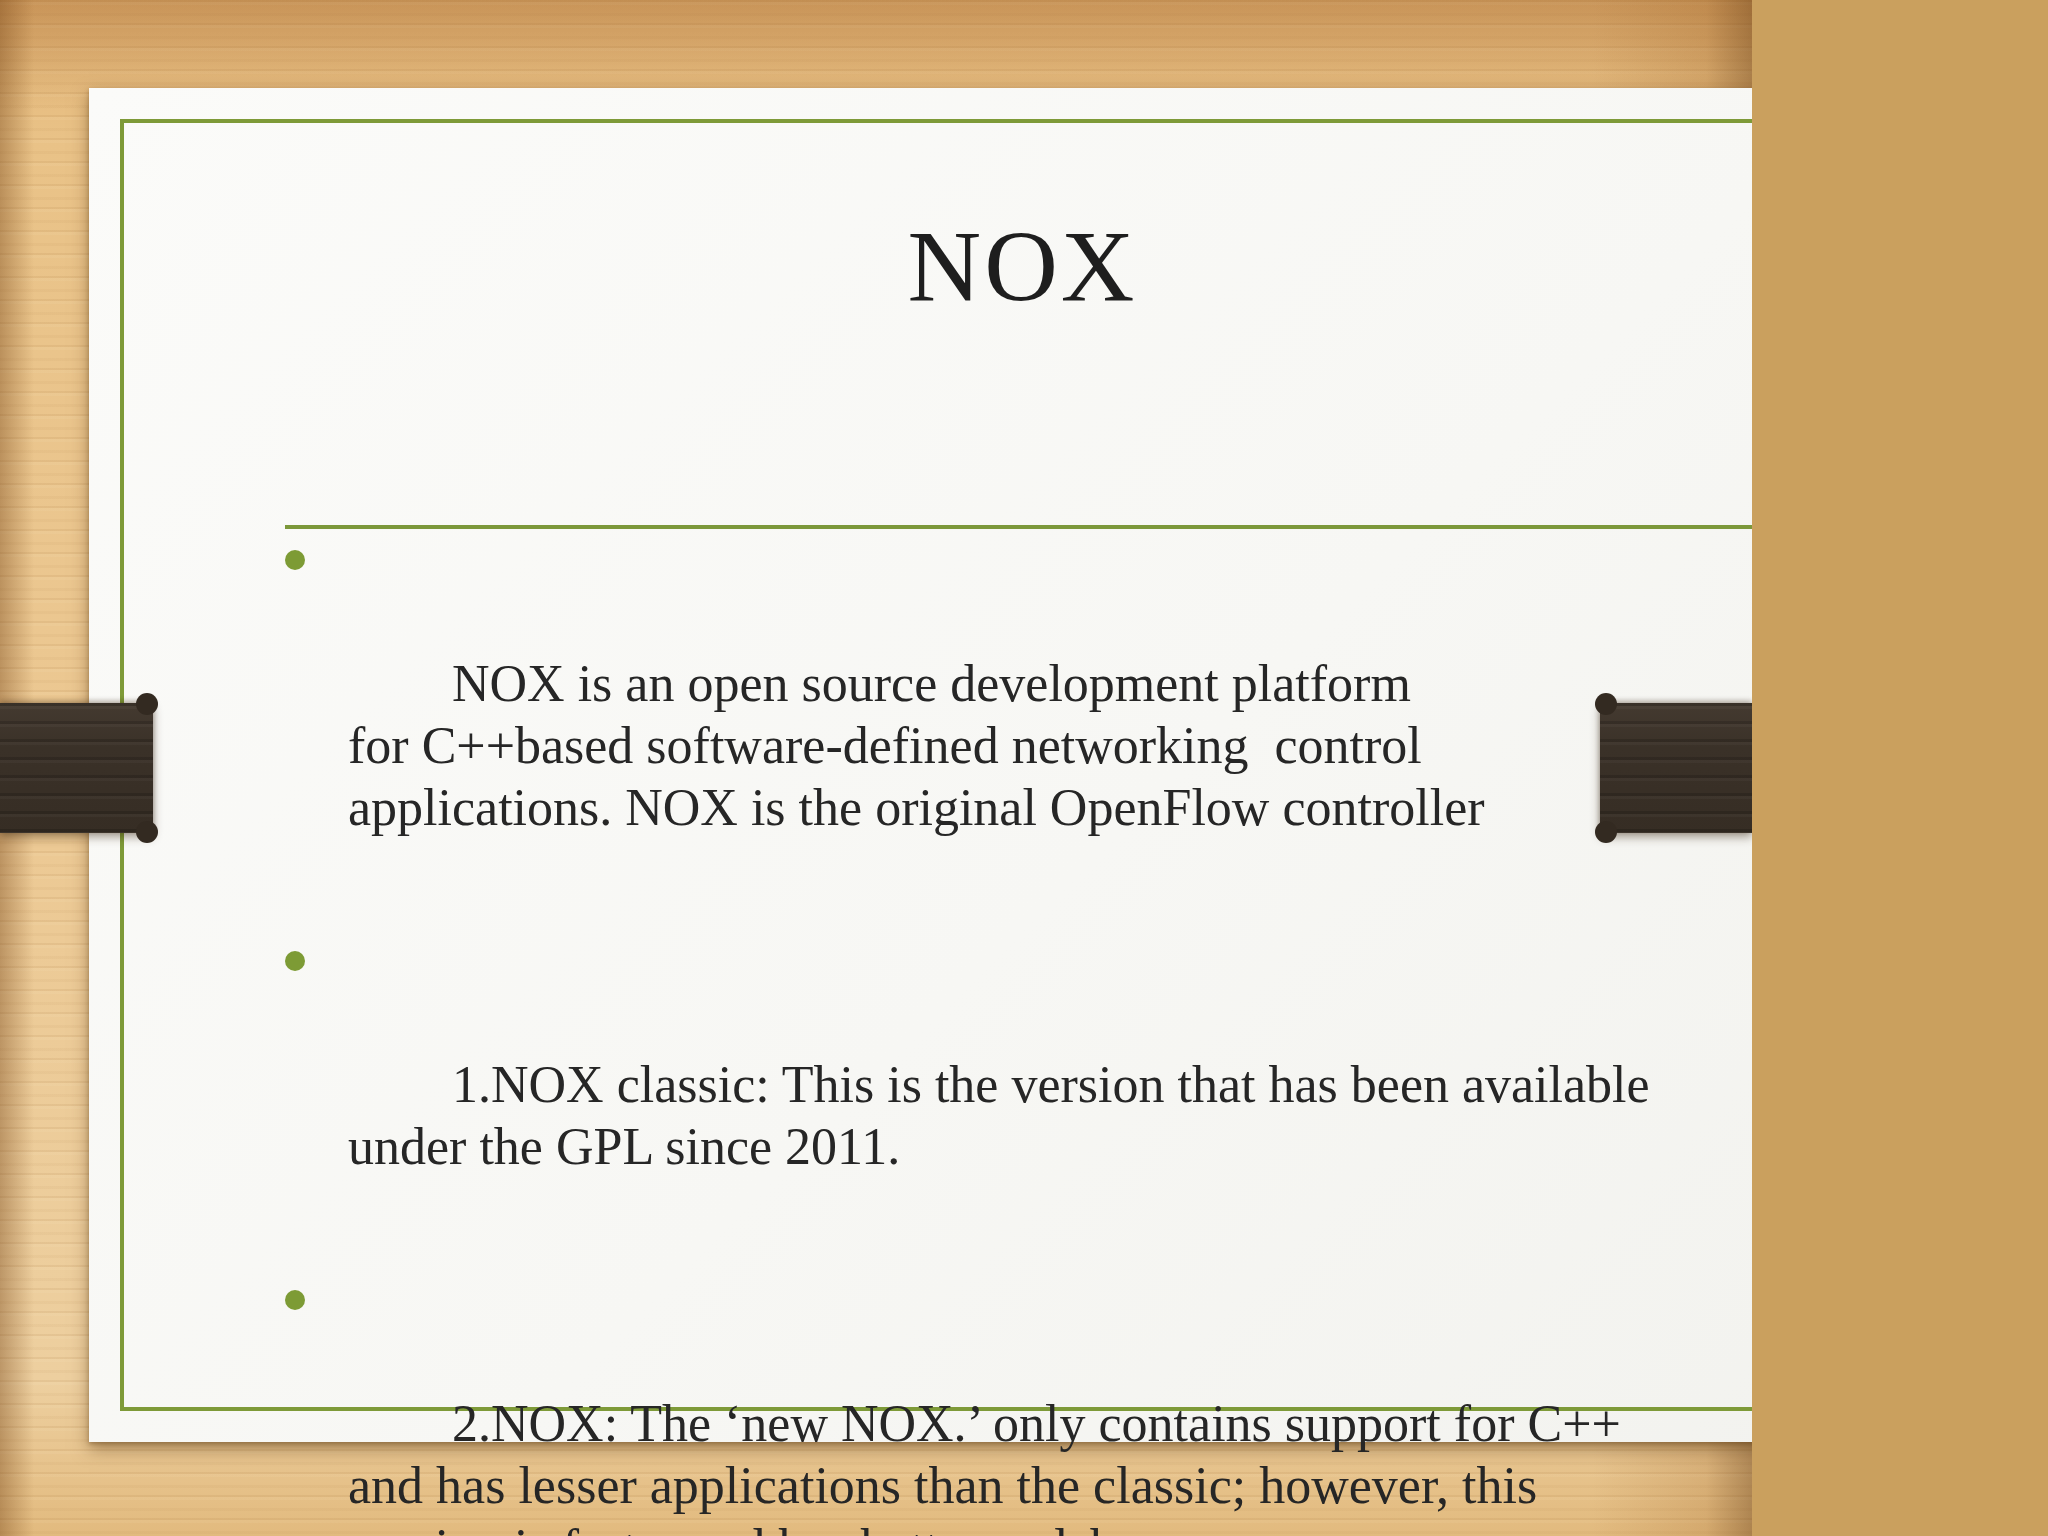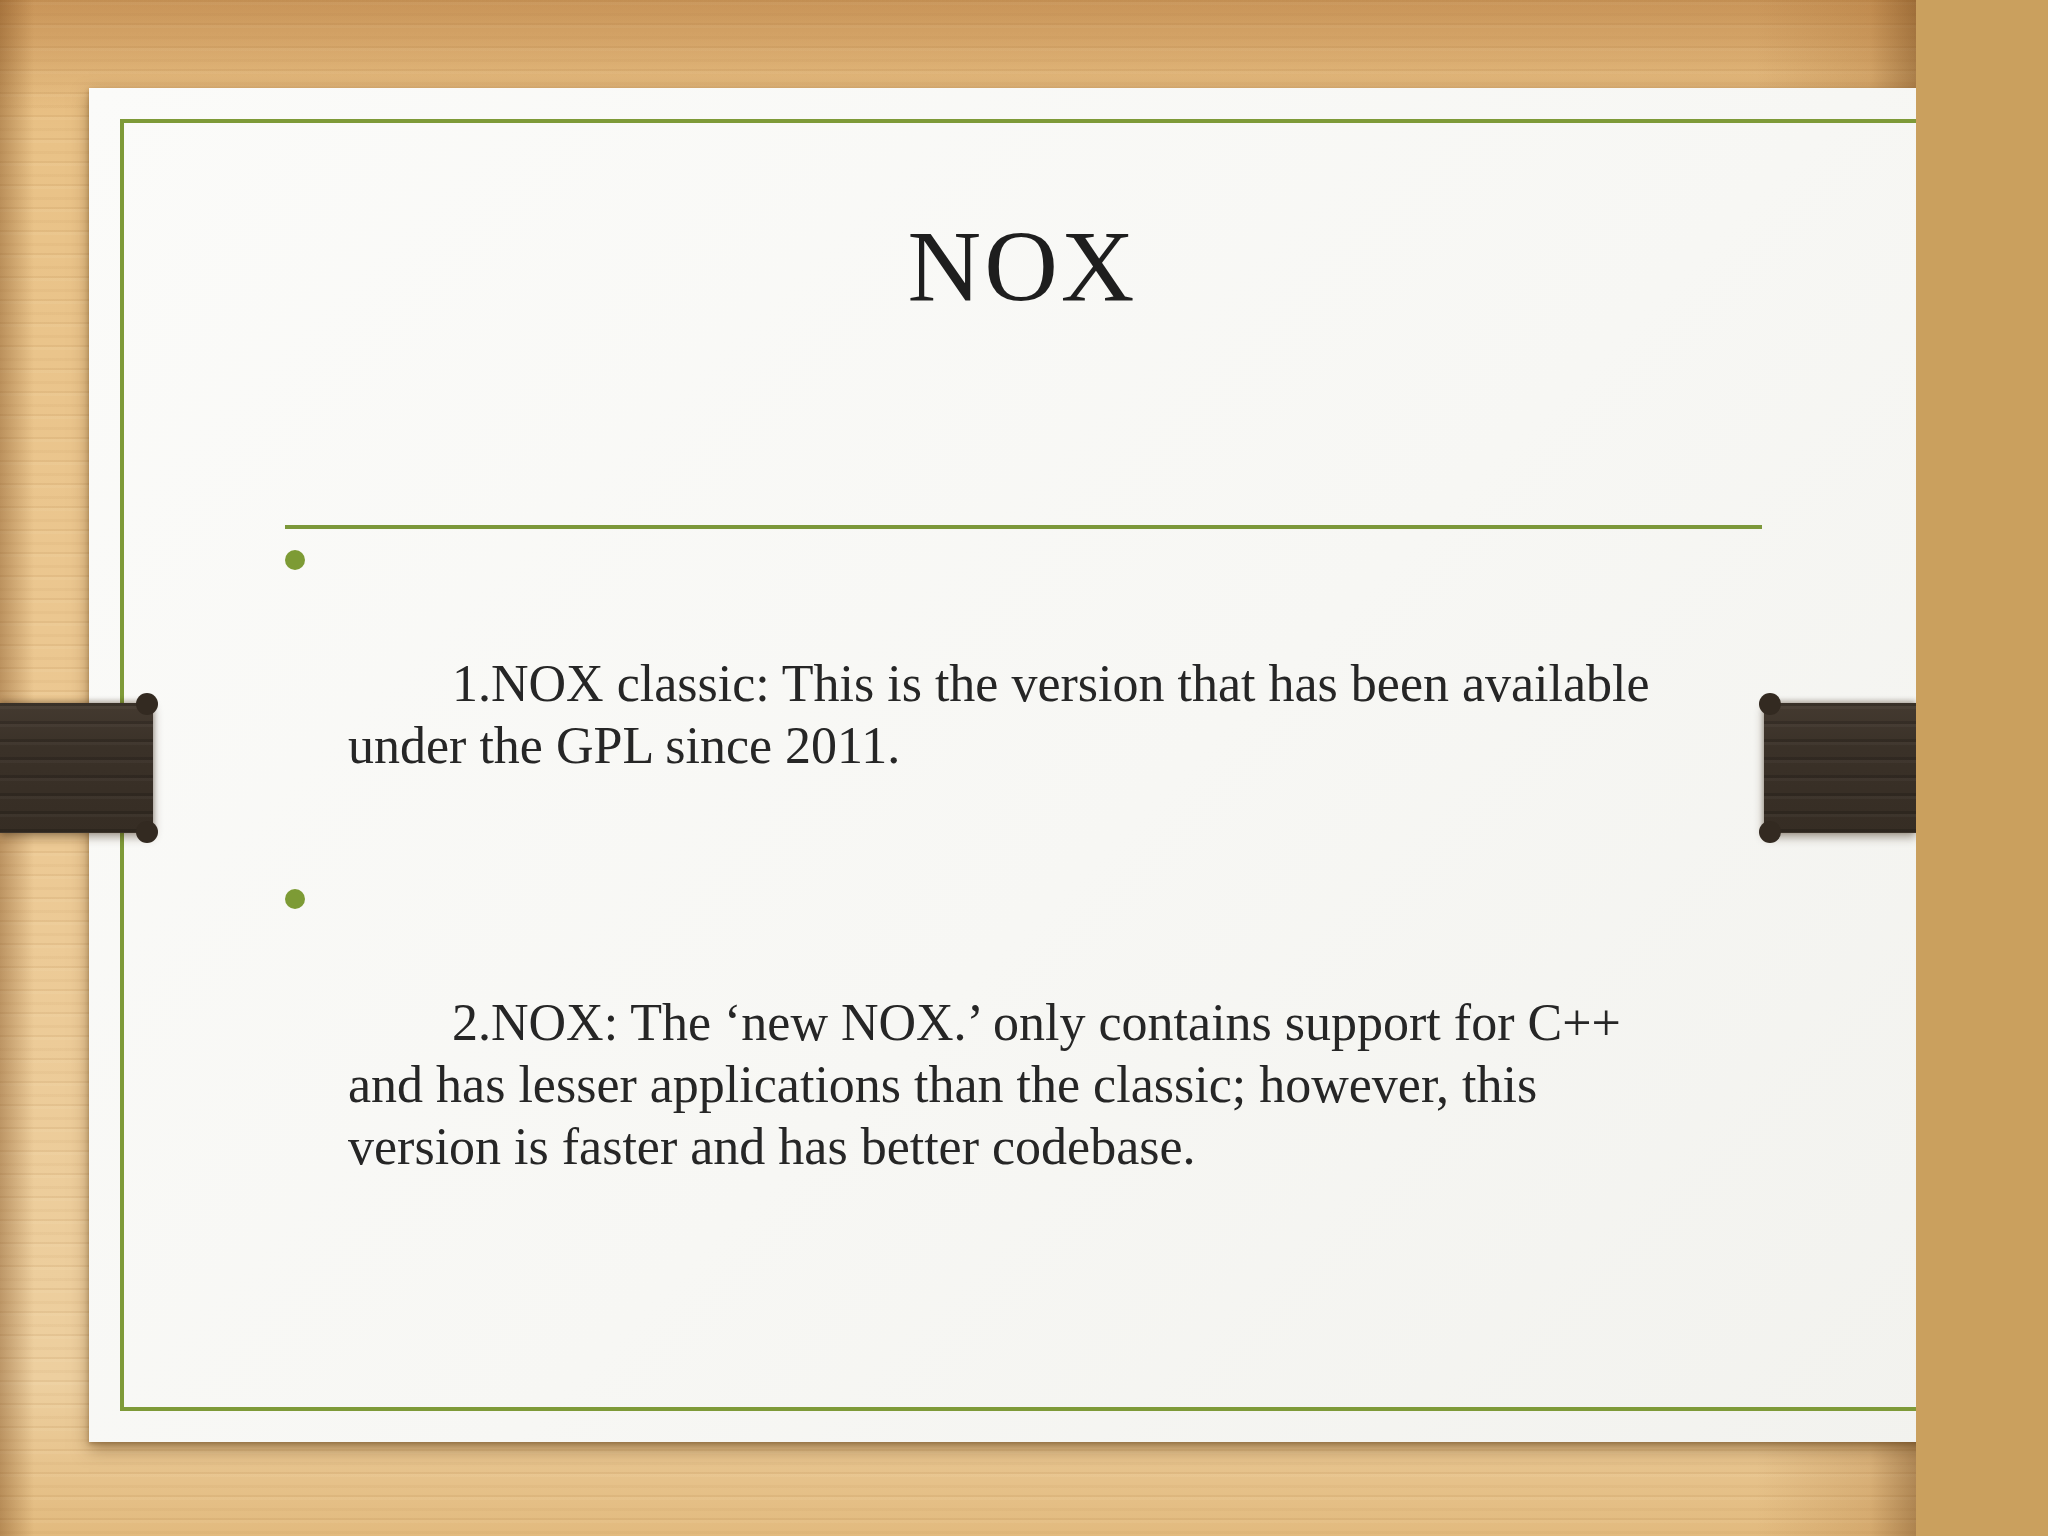--- a/index.html
+++ b/index.html
@@ -1,19 +1,19 @@
 <!DOCTYPE html>
 <html><head>
 <meta charset="utf-8">
 <style>
   html, body { margin: 0; padding: 0; background: #caa05e; }
 
   #scene {
     position: relative;
-    width: 1916px;
+    width: 1752px;
     height: 1536px;
     overflow: hidden;
     font-family: "Liberation Serif", "DejaVu Serif", serif;
     
     background:
       linear-gradient(90deg, rgba(110,60,15,.38) 0px, rgba(110,60,15,0) 34px),
       linear-gradient(270deg, rgba(100,55,12,.42) 0px, rgba(150,90,30,.18) 46px, rgba(150,90,30,0) 160px),
       linear-gradient(180deg, rgba(130,80,30,.22) 0px, rgba(130,80,30,0) 110px),
       repeating-linear-gradient(180deg,
         rgba(151,101,45,.10) 0px, rgba(151,101,45,.10) 2px,
@@ -122,20 +122,26 @@
   <div class="slide">
     <div class="slide-border"></div>
 
     <h1 class="slide-title">NOX</h1>
 
     <div class="title-rule"></div>
 
     <ul class="bullet-list">
       <li class="bullet-item">
         <span class="bullet-dot"></span>
+        <span>NOX is an open source development platform
+for C++based software-defined networking  control
+applications. NOX is the original OpenFlow controller</span>
+      </li>
+      <li class="bullet-item">
+        <span class="bullet-dot"></span>
         <span>1.NOX classic: This is the version that has been available
 under the GPL since 2011.</span>
       </li>
       <li class="bullet-item">
         <span class="bullet-dot"></span>
         <span>2.NOX: The ‘new NOX.’ only contains support for C++
 and has lesser applications than the classic; however, this
 version is faster and has better codebase.</span>
       </li>
 

